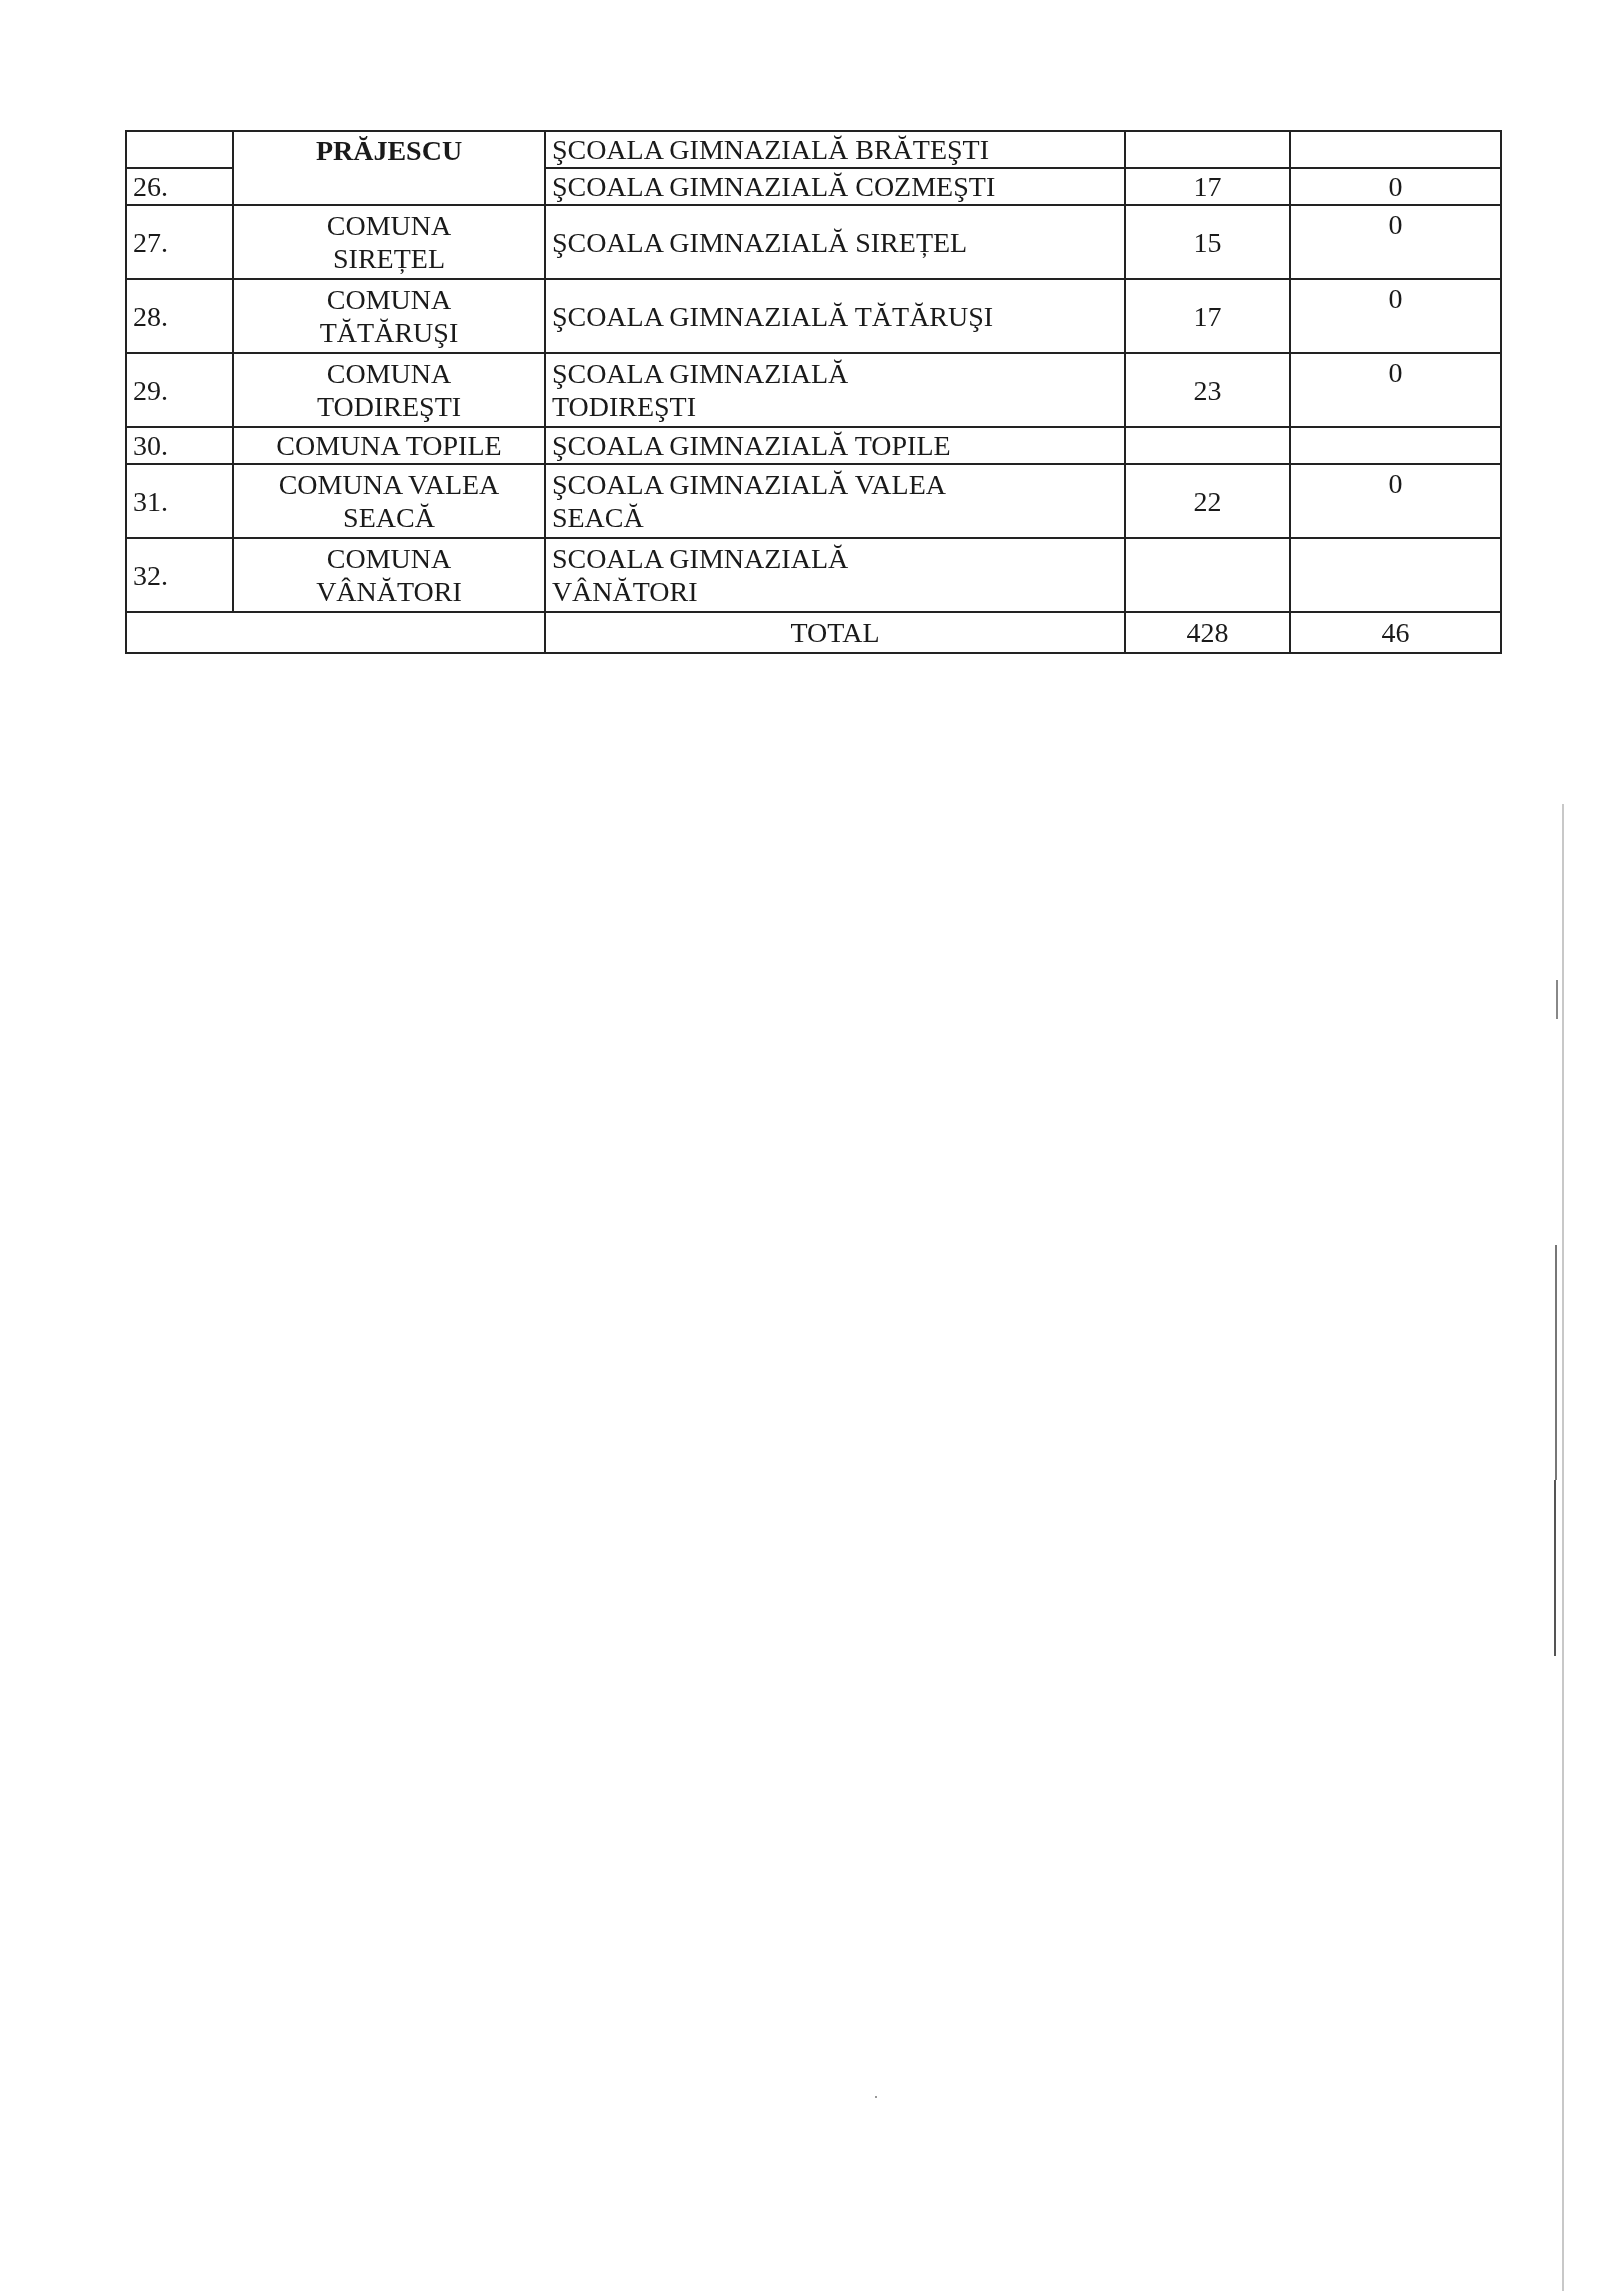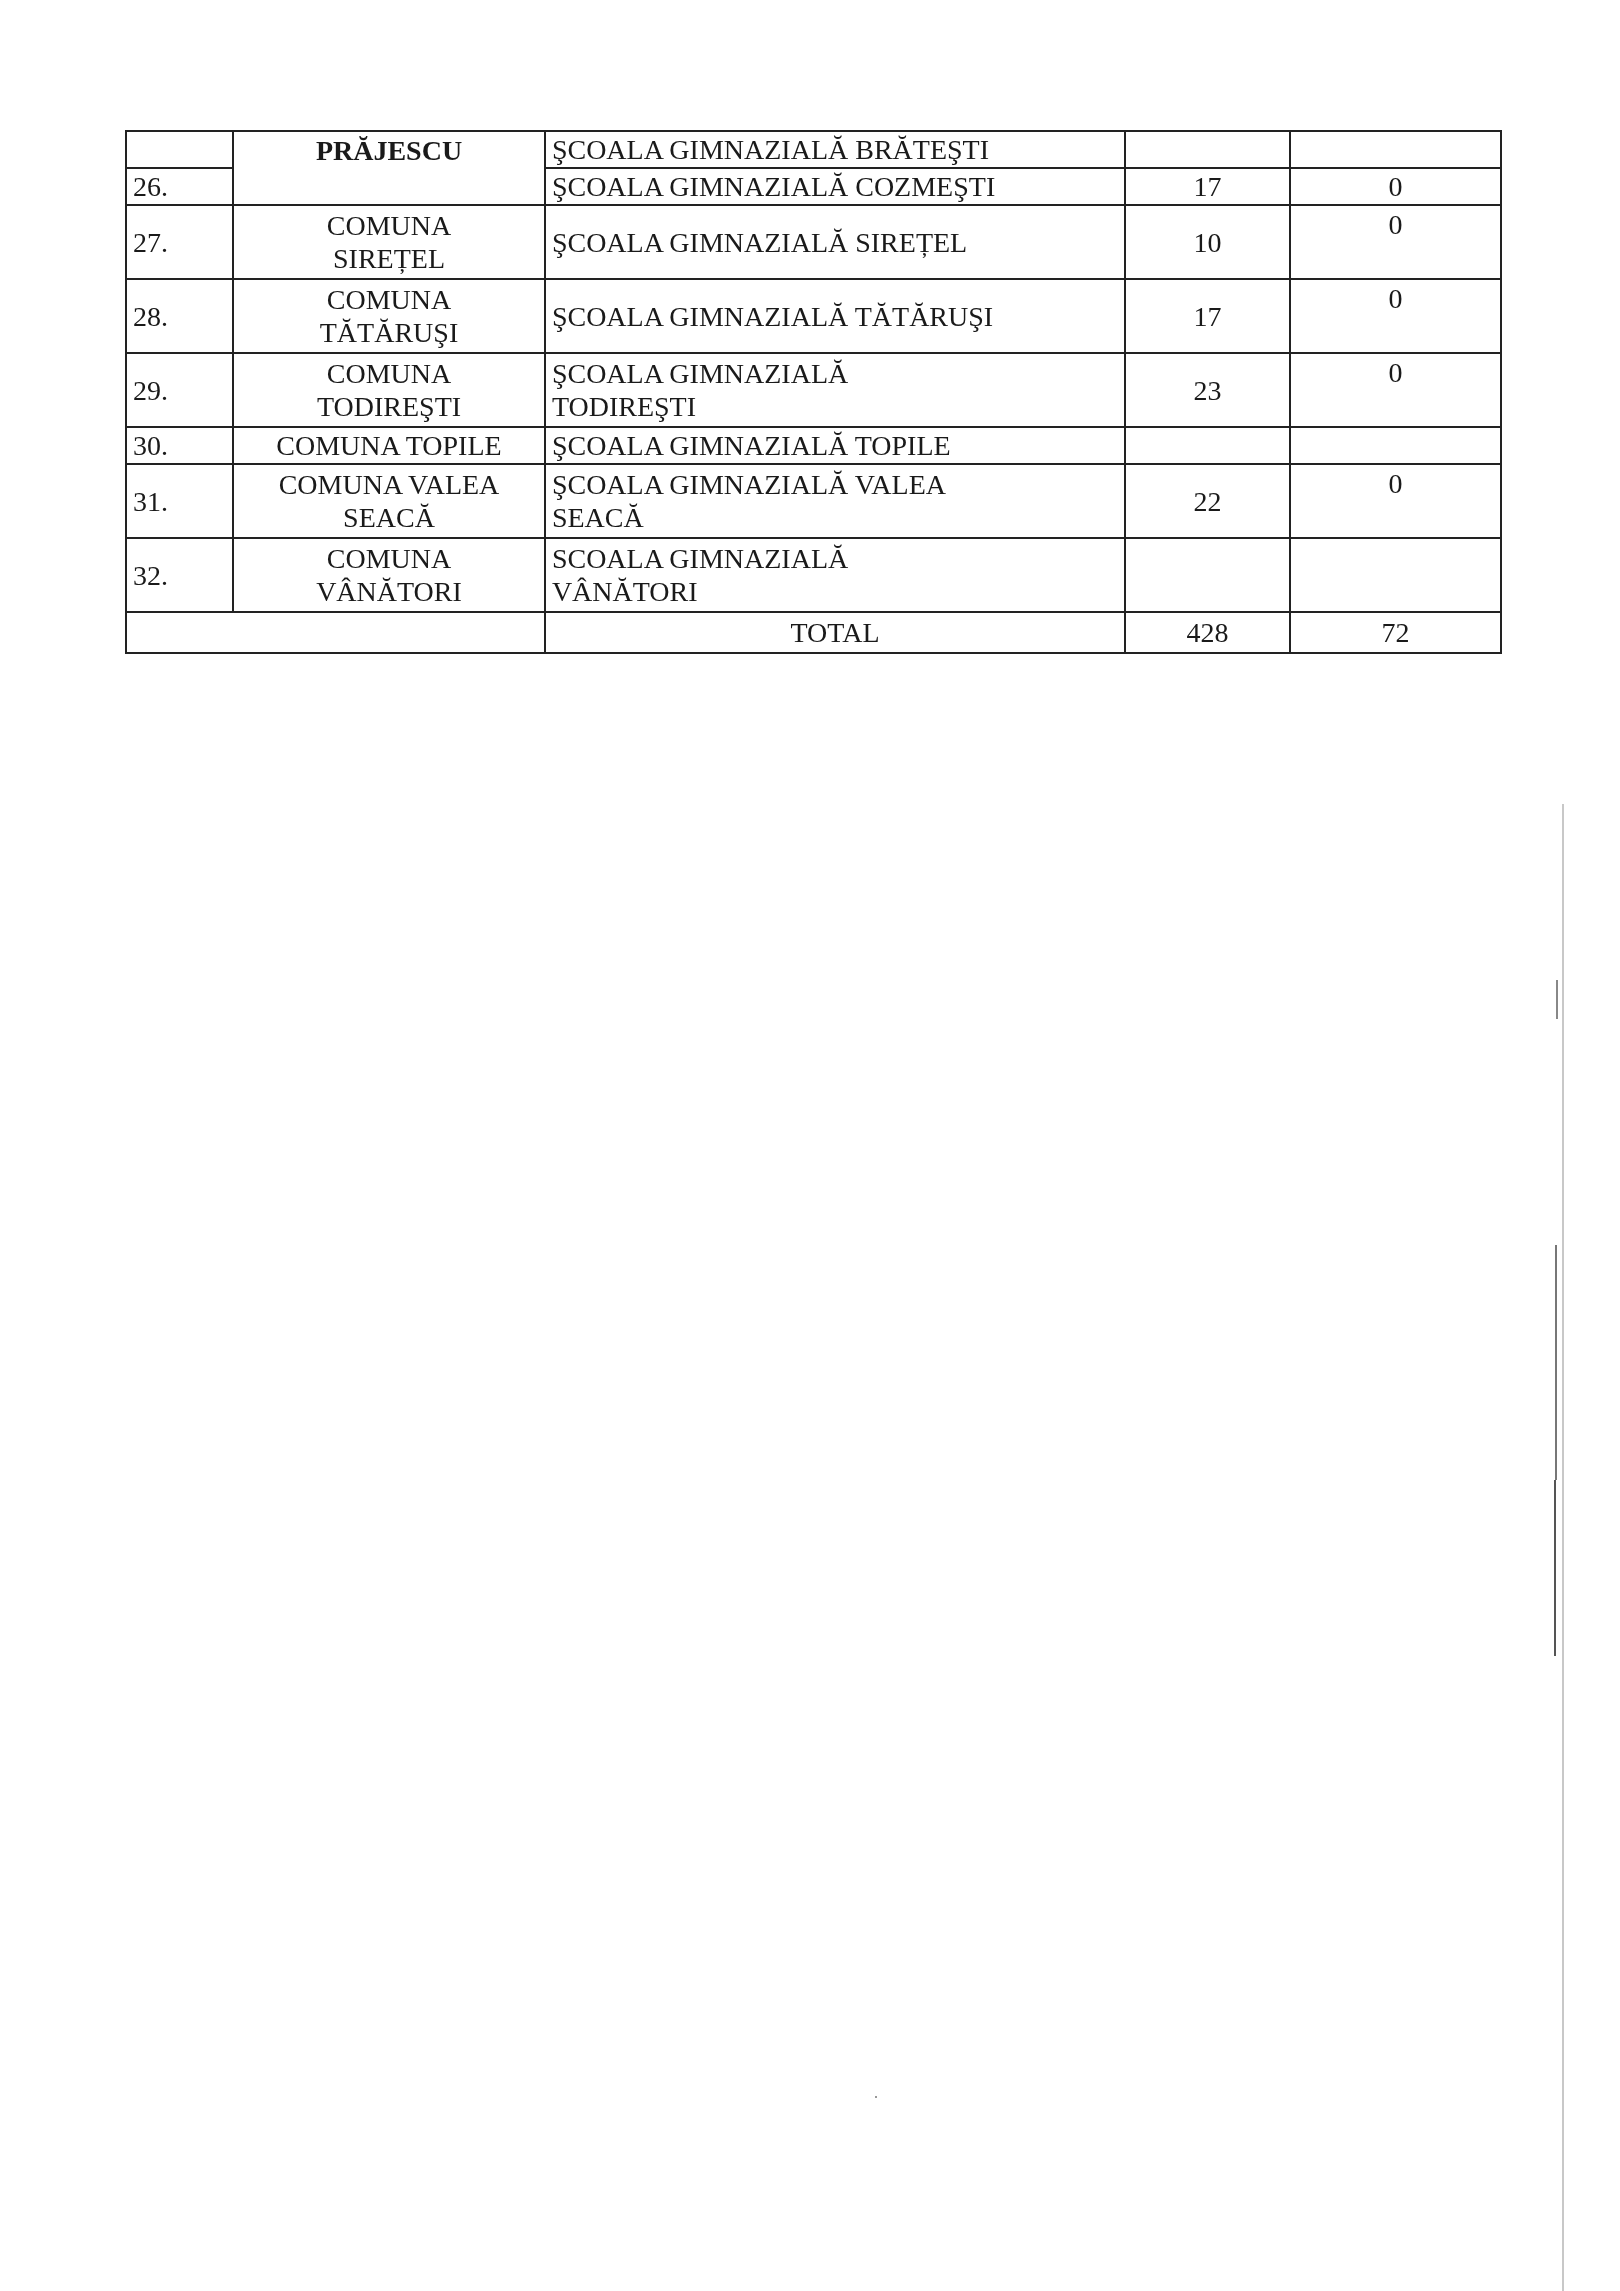--- a/index.html
+++ b/index.html
@@ -44,21 +44,21 @@
         <td class="num">26.</td>
         <td>ŞCOALA GIMNAZIALĂ COZMEŞTI</td>
         <td class="center num">17</td>
         <td class="center num">0</td>
       </tr>
       <tr class="h78">
         <td class="num">27.</td>
         <td class="center" style="white-space:pre-line">COMUNA
 SIREȚEL</td>
         <td>ŞCOALA GIMNAZIALĂ SIREȚEL</td>
-        <td class="center num">10</td>
+        <td class="center num">15</td>
         <td class="center num top0">0</td>
       </tr>
       <tr class="h78">
         <td class="num">28.</td>
         <td class="center" style="white-space:pre-line">COMUNA
 TĂTĂRUŞI</td>
         <td>ŞCOALA GIMNAZIALĂ TĂTĂRUŞI</td>
         <td class="center num">17</td>
         <td class="center num top0">0</td>
       </tr>
@@ -93,21 +93,21 @@
 VÂNĂTORI</td>
         <td style="white-space:pre-line">SCOALA GIMNAZIALĂ
 VÂNĂTORI</td>
         <td class="center num"></td>
         <td class="center num"></td>
       </tr>
       <tr class="h44">
         <td colspan="2"></td>
         <td class="center">TOTAL</td>
         <td class="center num">428</td>
-        <td class="center num">72</td>
+        <td class="center num">46</td>
       </tr>
     </tbody>
   </table>
 
   <div class="scanline" style="left:1562px; top:804px; height:1488px; background:#c8c8c8;"></div>
   <div class="scanline" style="left:1556px; top:980px; height:39px; background:#888;"></div>
   <div class="scanline" style="left:1555px; top:1245px; height:235px; background:#777;"></div>
   <div class="scanline" style="left:1554px; top:1480px; height:176px; background:#555;"></div>
   <div class="dot" style="left:875px; top:2096px;"></div>
 </div>

